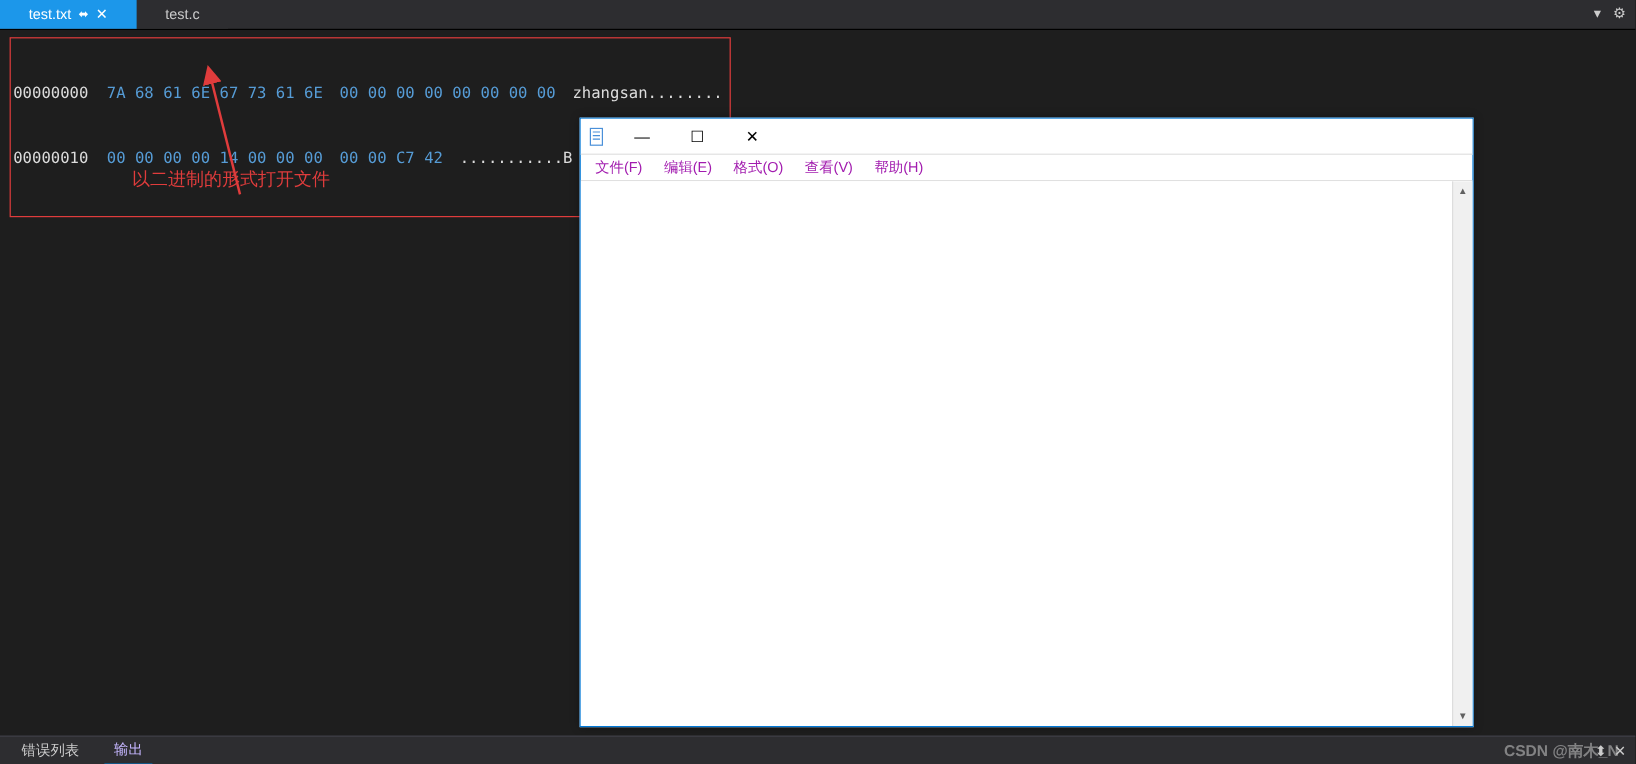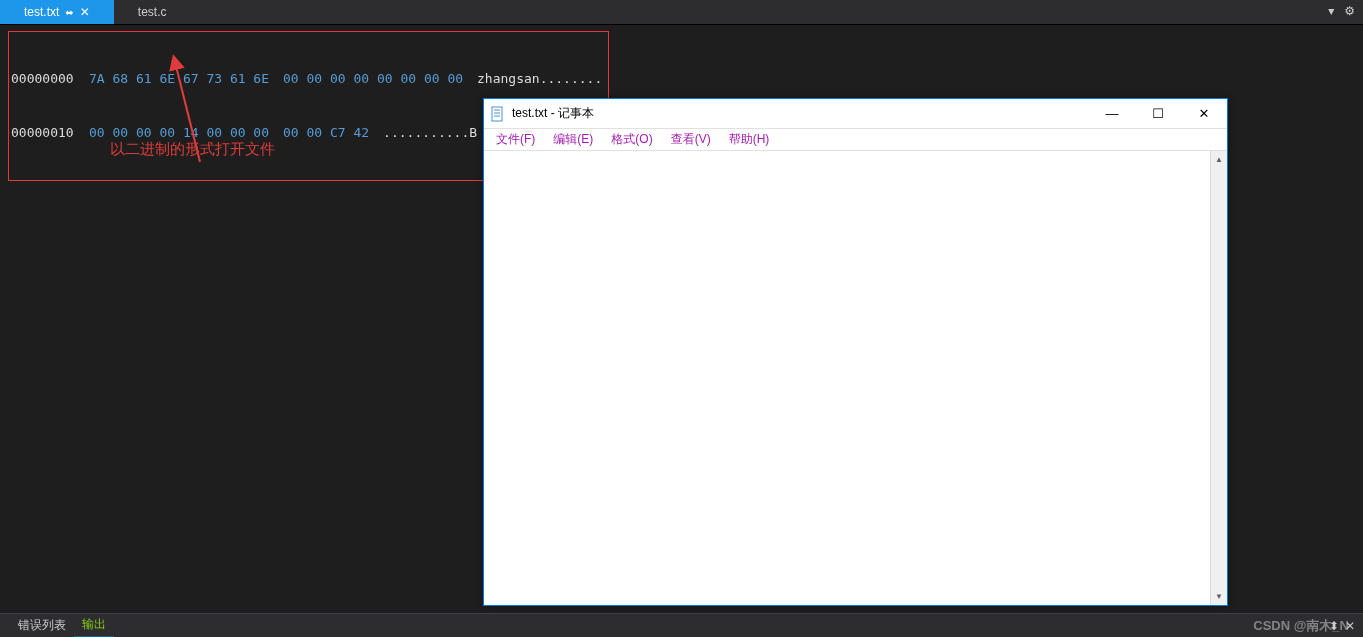--- a/index.html
+++ b/index.html
@@ -194,22 +194,23 @@
       align-items: center;
       padding: 0 10px;
       font-size: 12px;
     }
     .panel-tab {
       padding: 3px 8px;
       color: #ccc;
       cursor: pointer;
     }
     .panel-tab.active {
-      color: #84cc16;
+      color: #c4b5fd;
       border-bottom: 2px solid #0e639c;
+      margin-left: 13px;
     }
     .bottom-right-icons {
       position: absolute;
       right: 8px;
       display: flex;
       gap: 6px;
       color: #ccc;
     }
     .watermark {
       position: absolute;
@@ -285,21 +286,20 @@
 <div class="notepad-window">
   <div class="notepad-titlebar">
     <span class="notepad-icon">
       <svg width="16" height="16" viewBox="0 0 16 16">
         <rect x="2" y="1" width="10" height="14" fill="#fff" stroke="#4a90d9" stroke-width="1"></rect>
         <line x1="4" y1="4" x2="10" y2="4" stroke="#4a90d9" stroke-width="1"></line>
         <line x1="4" y1="7" x2="10" y2="7" stroke="#4a90d9" stroke-width="1"></line>
         <line x1="4" y1="10" x2="10" y2="10" stroke="#4a90d9" stroke-width="1"></line>
       </svg>
     </span>
-    <span class="notepad-title">test.txt - 记事本</span>
     <div class="window-controls">
       <div class="win-btn">—</div>
       <div class="win-btn">☐</div>
       <div class="win-btn close">✕</div>
     </div>
   </div>
   <div class="notepad-menu">
     <span class="menu-item">文件(F)</span>
     <span class="menu-item">编辑(E)</span>
     <span class="menu-item">格式(O)</span>

